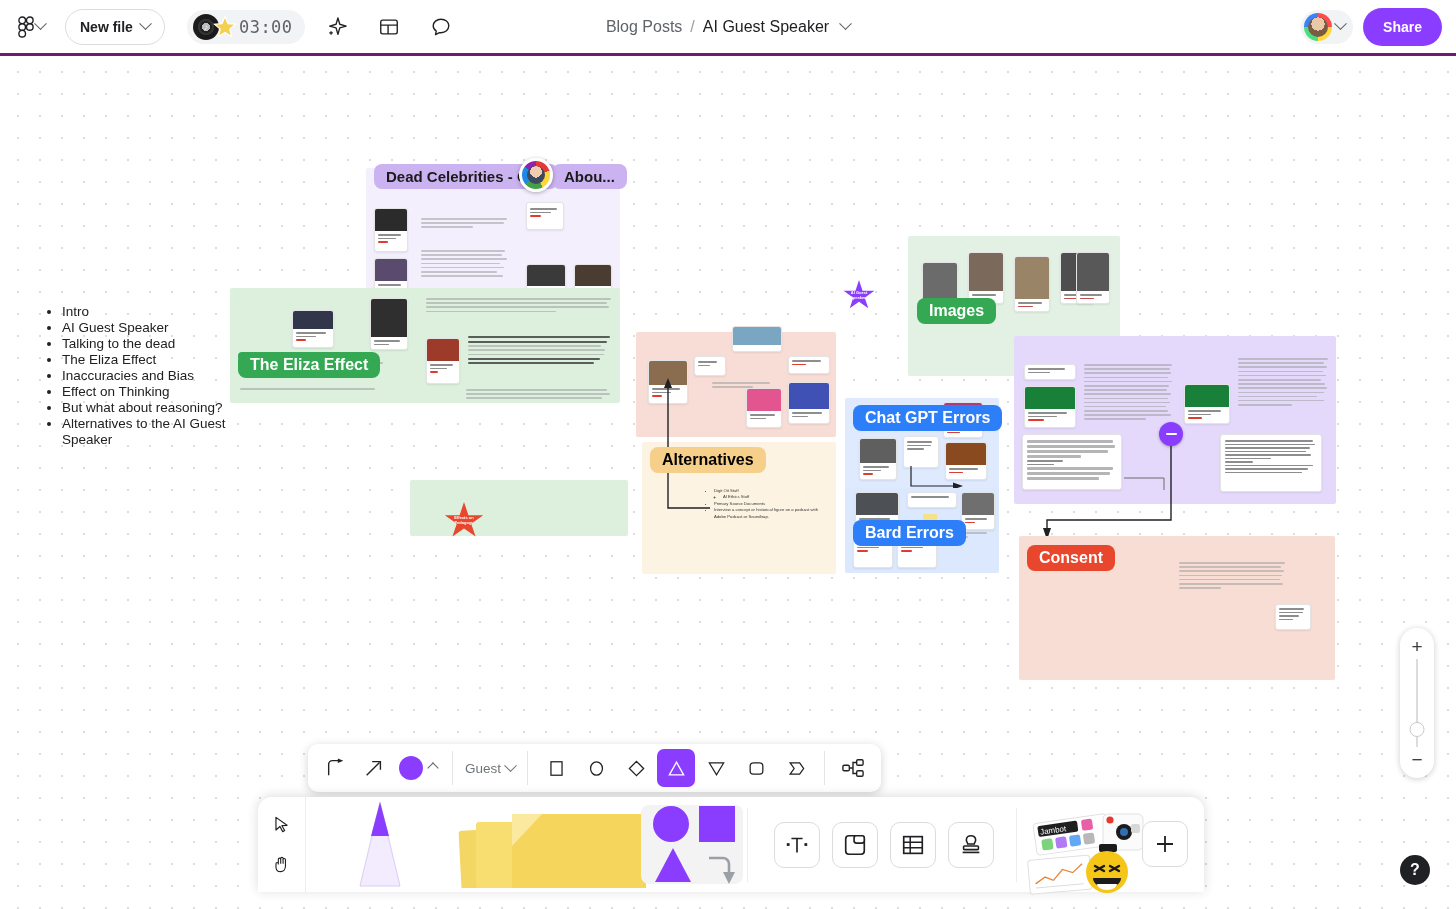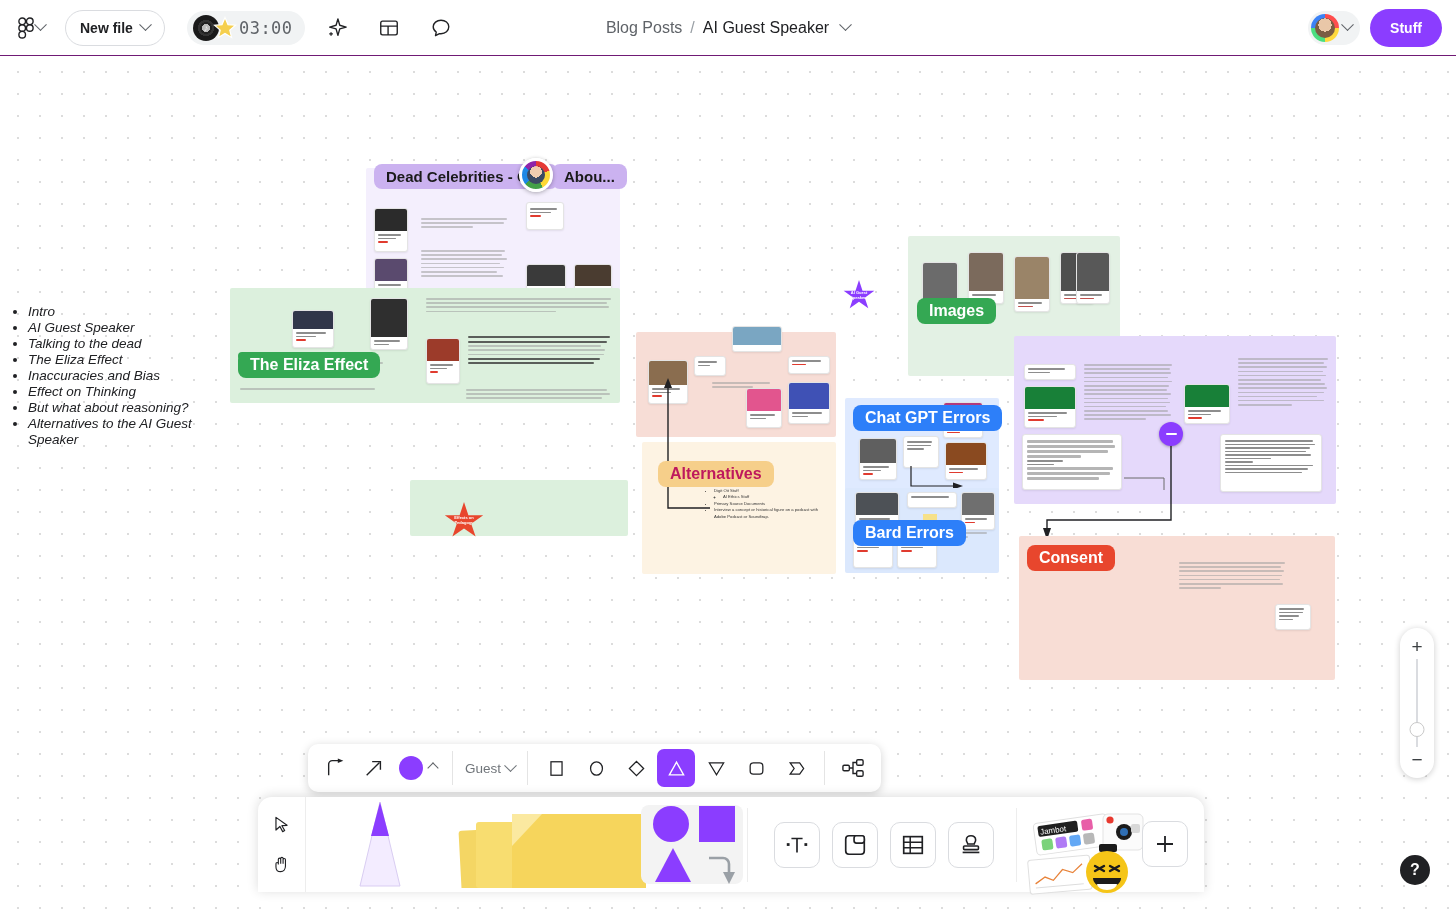--- a/index.html
+++ b/index.html
@@ -8,21 +8,21 @@
     font-family: "Liberation Sans", sans-serif;
     background: #ffffff;
     color: #202124;
     -webkit-font-smoothing: antialiased;
   }
 
   
   .topbar {
     position: absolute; top: 0; left: 0; width: 1456px; height: 56px;
     background: #fff; display: flex; align-items: center;
-    border-bottom: 1px solid #701a75; z-index: 60;
+    border-bottom: 3px solid #701a75; z-index: 60;
   }
   .tb-left { display: flex; align-items: center; gap: 8px; padding-left: 14px; }
   .logo-wrap { display: flex; align-items: center; gap: 2px; padding: 4px 4px; cursor: pointer; }
   .chev { width: 9px; height: 9px; border-right: 1.6px solid #5f6368; border-bottom: 1.6px solid #5f6368;
           transform: rotate(45deg) translate(-2px,-2px); }
   .newfile {
     border: 1px solid #dadce0; border-radius: 18px; height: 36px; padding: 0 14px;
     display: flex; align-items: center; gap: 8px; font-size: 14px; font-weight: bold;
     color: #202124; cursor: pointer; background:#fff; margin-left: 8px;
   }
@@ -196,21 +196,21 @@
     <span class="bc-sep">/</span>
     <span class="bc-title">AI Guest Speaker</span>
     <span class="chev" style="pointer-events:auto;margin-left:4px;"></span>
   </div>
 
   <div class="tb-right">
     <div class="avatar-chip">
       <span class="avatar"></span>
       <span class="chev"></span>
     </div>
-    <button class="share-btn">Stuff</button>
+    <button class="share-btn">Share</button>
   </div>
 </div>
 
 <div class="canvas">
 
 
   <div class="section" style="left:366px; top:112px; width:254px; height:156px; background:#f4effd;">
     <div class="card-thumb" style="left:8px; top:40px; width:34px; height:44px;">
       <div class="img" style="height:22px;background:#2b2b2b;"></div>
       <div class="lines">
@@ -420,21 +420,21 @@
   <div class="section" style="left:642px; top:386px; width:194px; height:132px; background:#fdf3e3;">
     <ul style="position:absolute; left:62px; top:46px; font-size:4.2px; line-height:6.4px; color:#333; padding-left:10px;">
       <li>Digit Oit Stuff</li>
       <ul style="padding-left:9px;">
           <li>AI Ethics Stuff</li>
         </ul>
       <li>Primary Source Documents</li>
       <li style="width:110px">Interview a concept or historical figure on a podcast with Adobe Podcast or Soundtrap.</li>
     </ul>
   </div>
-  <div class="sec-label" style="left:650px; top:405px; background:#f6cf8a; color:#be185d;margin-left:8px;">Alternatives</div>
+  <div class="sec-label" style="left:650px; top:391px; background:#f6cf8a; color:#000000;">Alternatives</div>
 
   <svg class="connector" style="left:650px; top:270px; width:70px; height:200px;">
     <path d="M60 182 L18 182 L18 62" fill="none" stroke="#202124" stroke-width="1.4"></path>
     <polygon points="18,52 14,62 22,62" fill="#202124"></polygon>
   </svg>
 
   <div class="section" style="left:845px; top:342px; width:154px; height:100px; background:#dfeaff;">
     <div class="card-thumb" style="left:98px; top:4px; width:40px; height:36px;">
       <div class="img" style="height:22px;background:#b13a7e;"></div>
       <div class="lines">
@@ -618,21 +618,21 @@
       <div class="lines" style="padding-top:3px">
           <i style="width:90%"></i>
           <i style="width:85%"></i>
           <i style="width:70%"></i>
           <i style="width:50%"></i>
         </div>
     </div>
   </div>
   <div class="sec-label" style="left:1027px; top:489px; background:#e8462d;">Consent</div>
 
-  <ul class="outline-list" style="left:28px; top:248px; width:190px;font-style:italic;">
+  <ul class="outline-list" style="left:62px; top:248px; width:190px;">
     <li>Intro</li>
     <li>AI Guest Speaker</li>
     <li>Talking to the dead</li>
     <li>The Eliza Effect</li>
     <li>Inaccuracies and Bias</li>
     <li>Effect on Thinking</li>
     <li>But what about reasoning?</li>
     <li>Alternatives to the AI Guest Speaker</li>
   </ul>
 </div>

